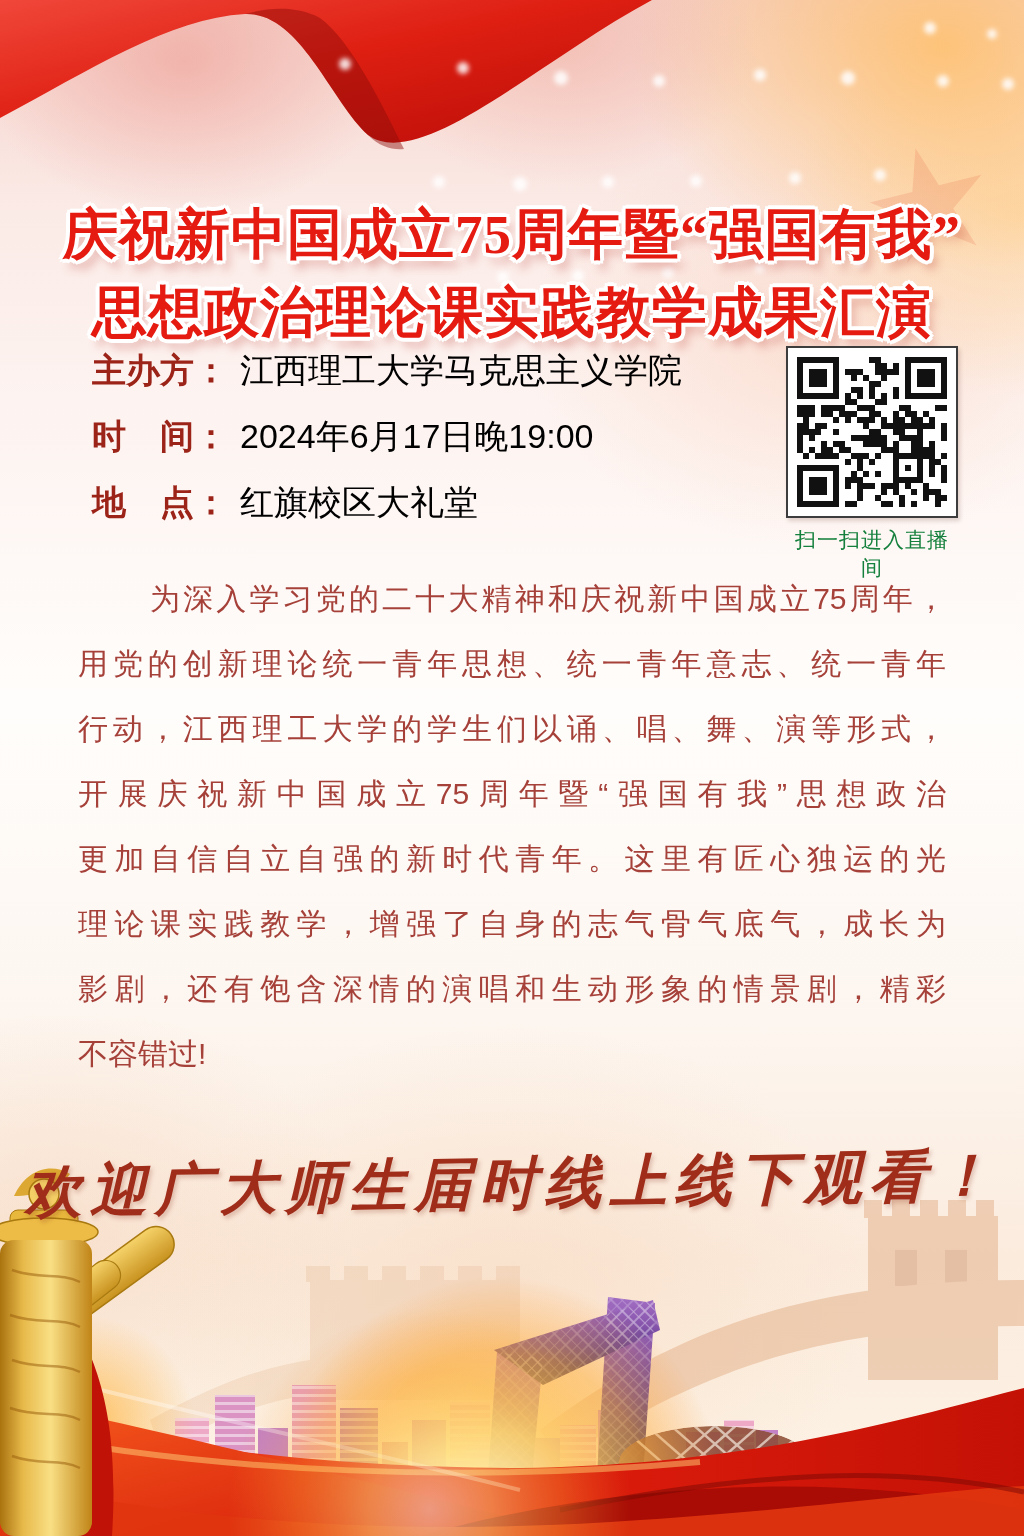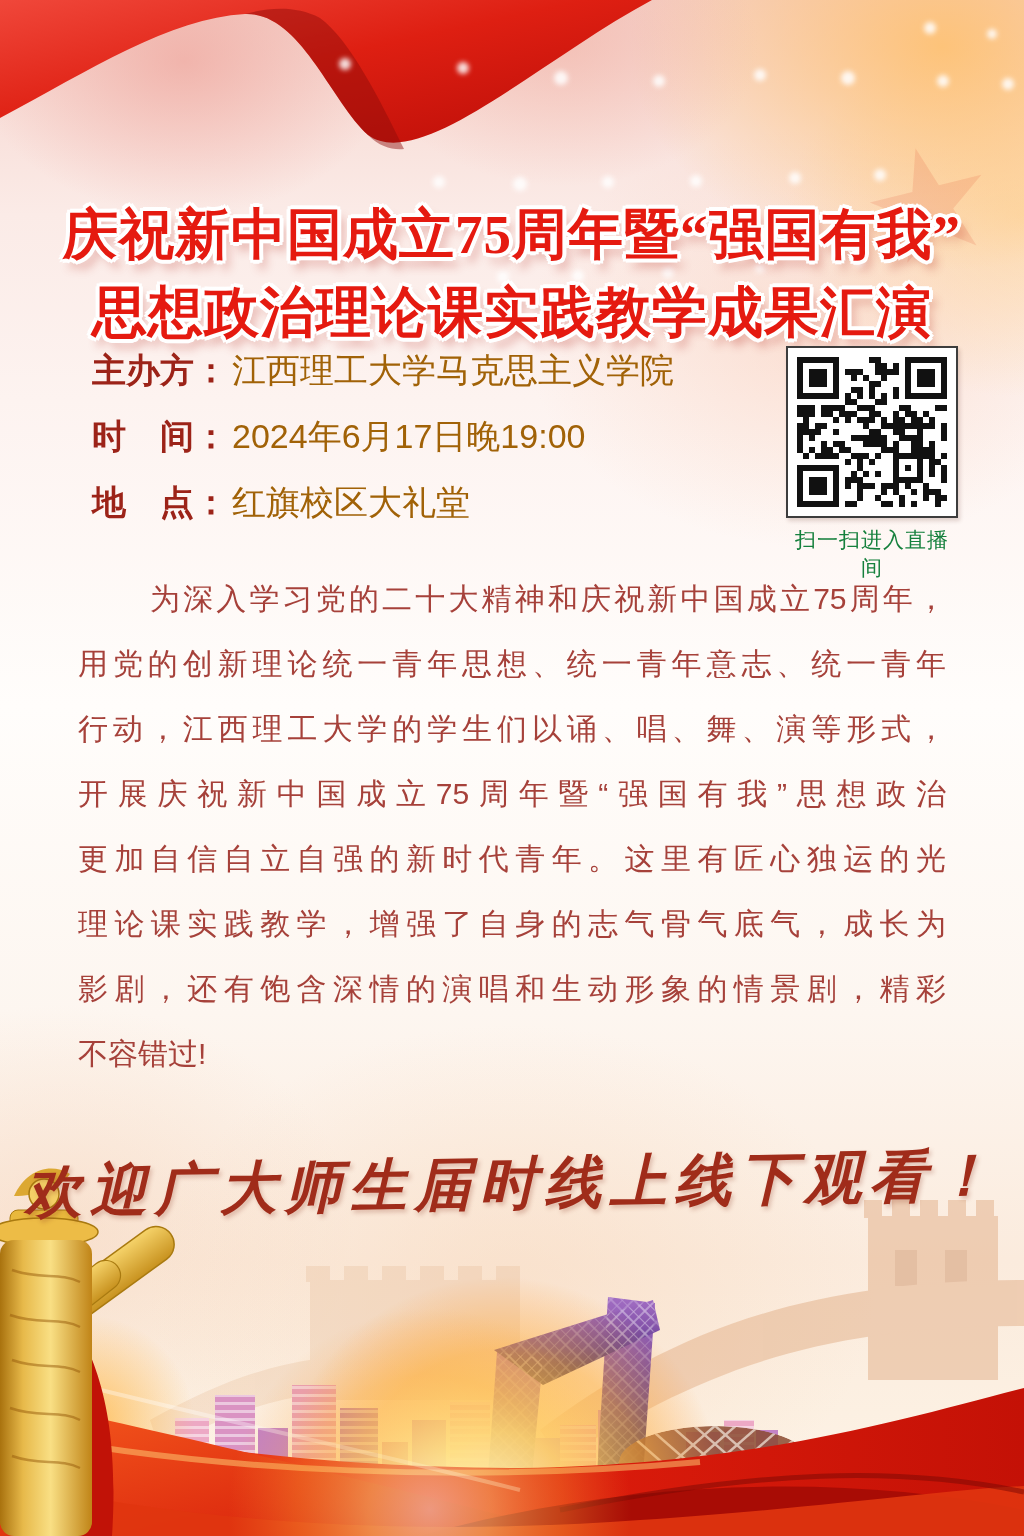--- a/index.html
+++ b/index.html
@@ -26,21 +26,21 @@
     font-family:"Liberation Serif","DejaVu Serif",serif;font-weight:bold;
     font-size:55px;line-height:78px;letter-spacing:1px;color:#e51a10;
     text-shadow:-3px -3px 0 #fff,3px -3px 0 #fff,-3px 3px 0 #fff,3px 3px 0 #fff,
       -4px 0 0 #fff,4px 0 0 #fff,0 -4px 0 #fff,0 4px 0 #fff,6px 9px 10px rgba(190,60,50,.38);margin-top:44px;}
 
   
   .details{position:absolute;left:92px;top:350px;z-index:2;}
   .detail-row{display:flex;align-items:flex-end;height:40px;margin-bottom:26px;
     font-size:34px;line-height:40px;}
   .detail-label{font-weight:bold;color:#9c2318;white-space:pre;}
-  .detail-value{color:#a16207;margin-left:4px;white-space:pre;}
+  .detail-value{color:#000000;margin-left:12px;white-space:pre;}
 
   
   .qr-block{position:absolute;left:786px;top:346px;width:172px;z-index:2;}
   .qr-box{width:172px;height:172px;background:#fff;border:2px solid #3d3d3d;
     box-sizing:border-box;padding:9px;box-shadow:2px 3px 4px rgba(90,40,30,.18);}
   .qr-box svg{width:100%;height:100%;display:block;}
   .qr-caption{margin-top:8px;width:172px;text-align:center;font-size:21px;
     color:#15803d;letter-spacing:1px;}
 
   

